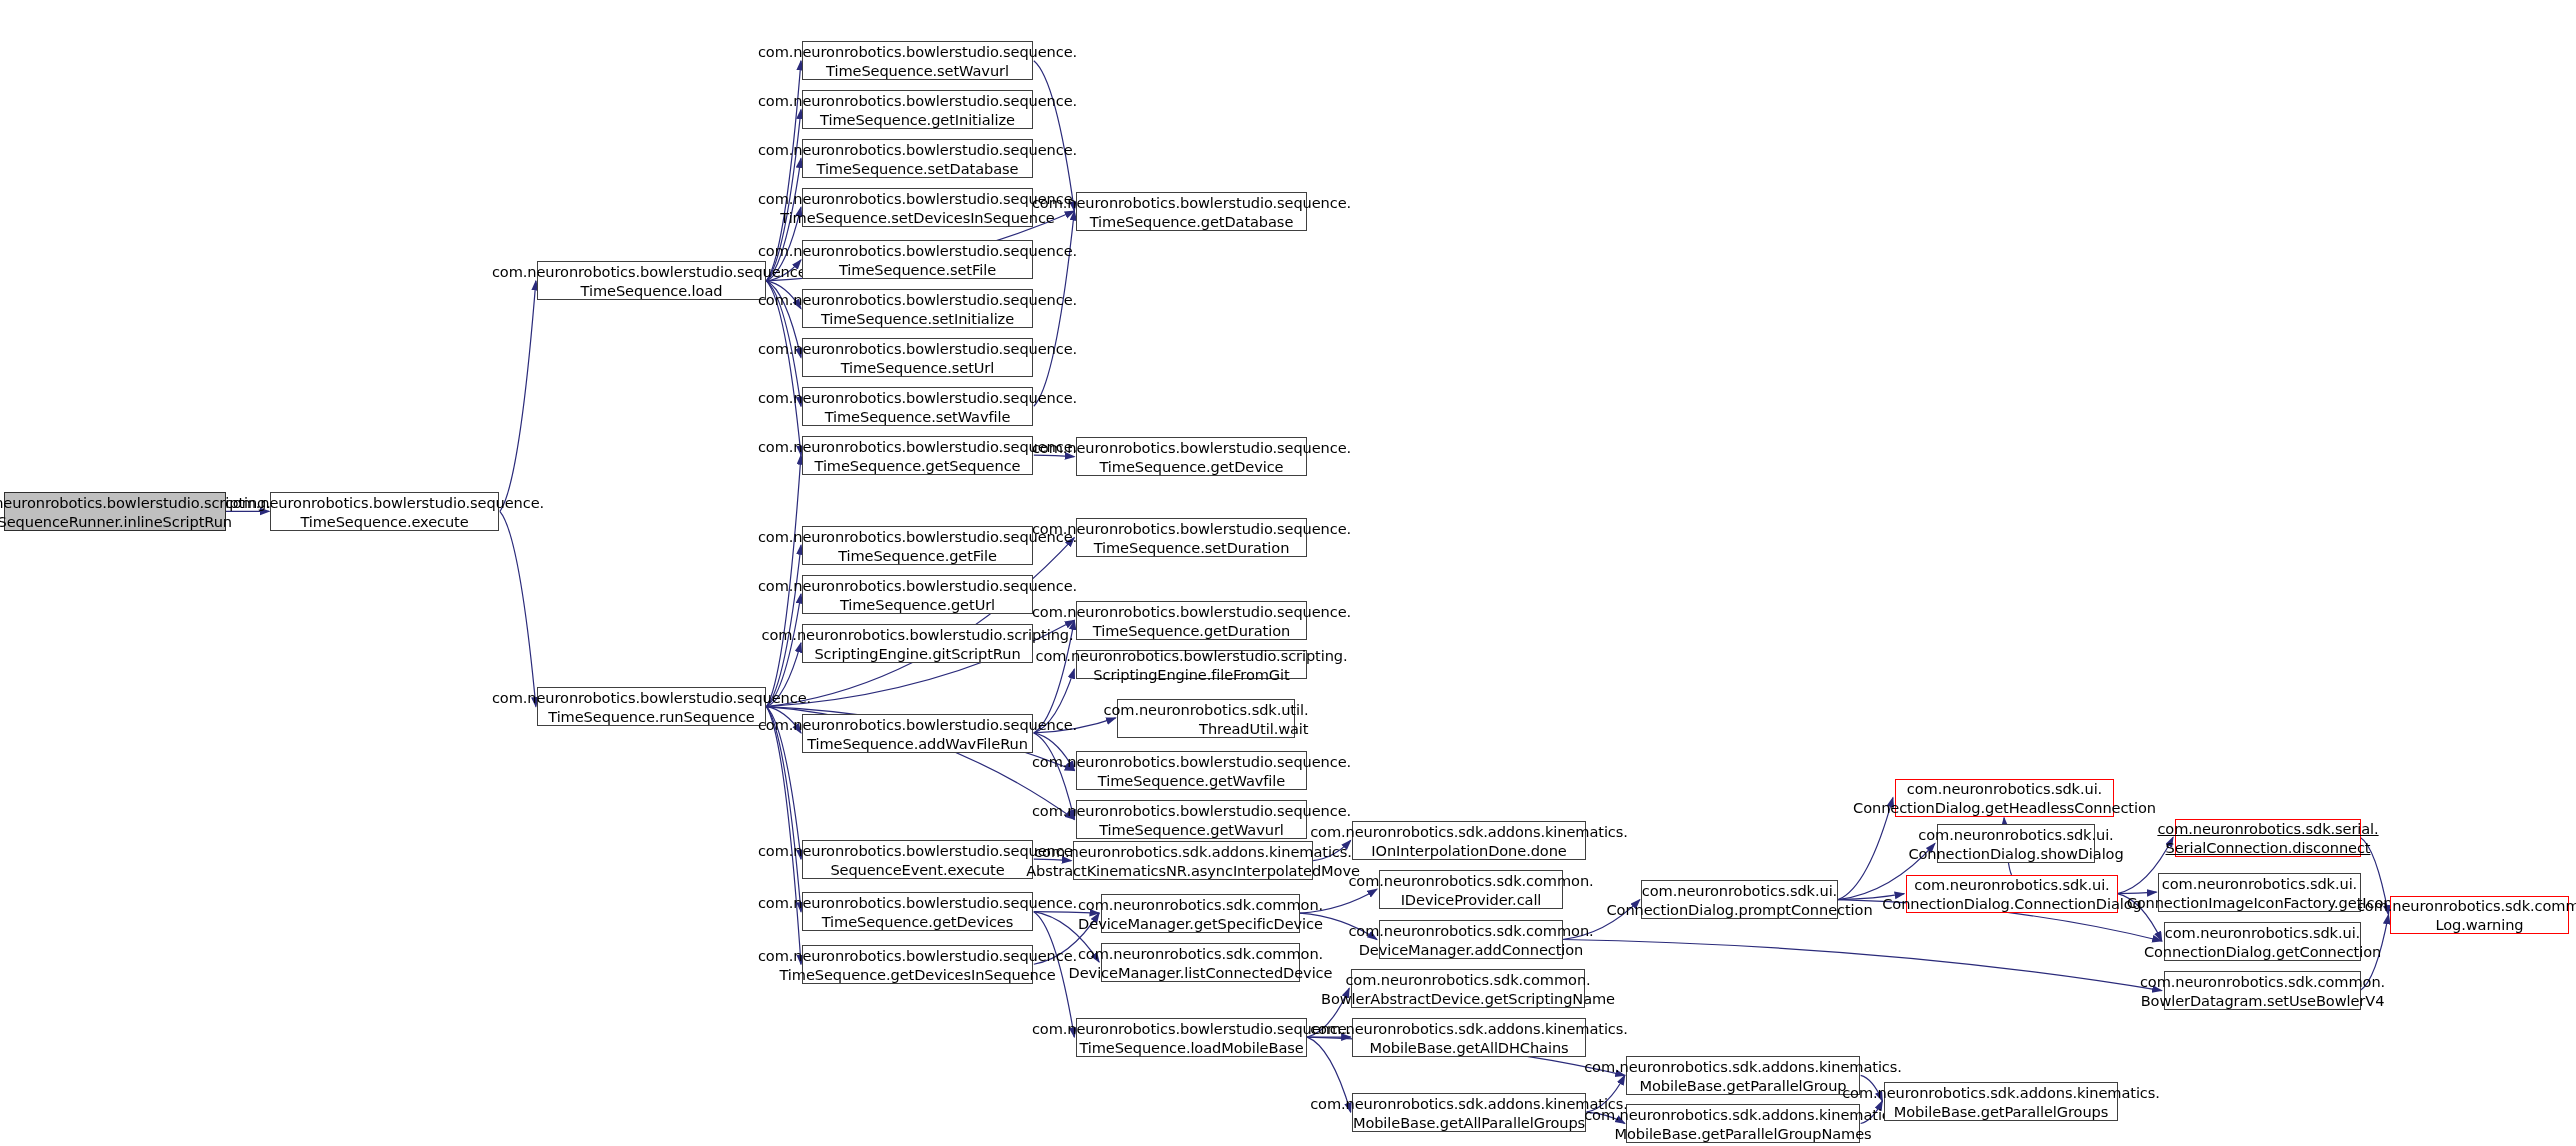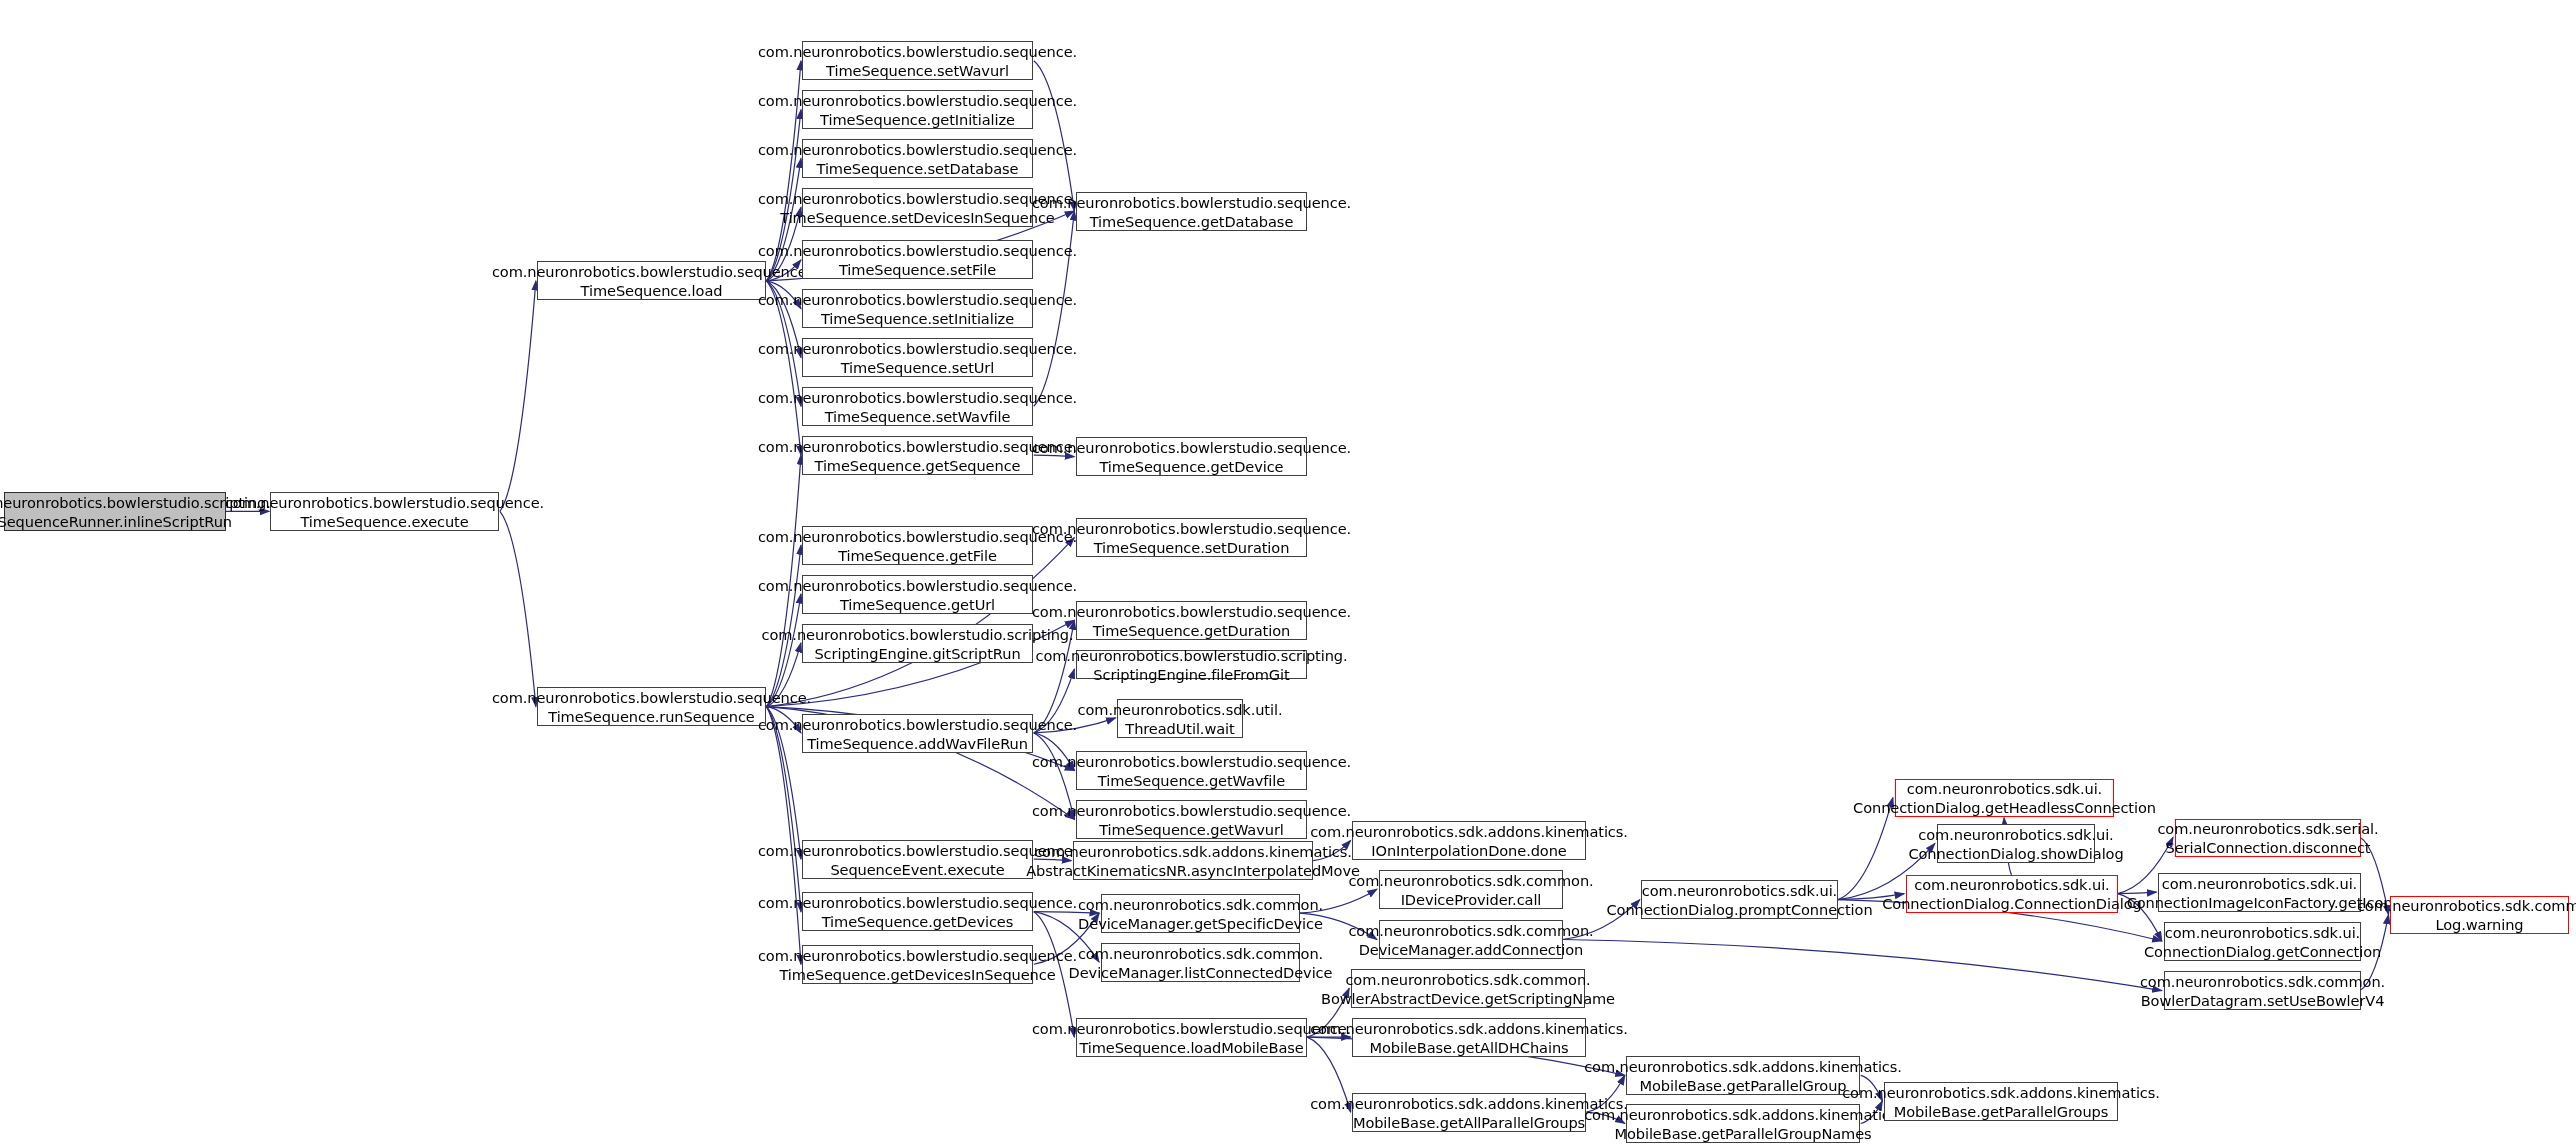--- a/index.html
+++ b/index.html
@@ -144,21 +144,21 @@
       <div class="node" style="left: 802px; top: 892px; width: 231px; height: 39px;">com.neuronrobotics.bowlerstudio.sequence.
 TimeSequence.getDevices</div>
       <div class="node" style="left: 802px; top: 945px; width: 231px; height: 39px;">com.neuronrobotics.bowlerstudio.sequence.
 TimeSequence.getDevicesInSequence</div>
       <div class="node" style="left: 1076px; top: 518px; width: 231px; height: 39px;">com.neuronrobotics.bowlerstudio.sequence.
 TimeSequence.setDuration</div>
       <div class="node" style="left: 1076px; top: 601px; width: 231px; height: 39px;">com.neuronrobotics.bowlerstudio.sequence.
 TimeSequence.getDuration</div>
       <div class="node" style="left: 1076px; top: 650px; width: 231px; height: 29px;">com.neuronrobotics.bowlerstudio.scripting.
 ScriptingEngine.fileFromGit</div>
-      <div class="node" style="left: 1117px; top: 699px; width: 126px; height: 39px;">com.neuronrobotics.sdk.util.
+      <div class="node" style="left: 1117px; top: 699px; width: 178px; height: 39px; text-align: right;">com.neuronrobotics.sdk.util.
 ThreadUtil.wait</div>
       <div class="node" style="left: 1076px; top: 751px; width: 231px; height: 39px;">com.neuronrobotics.bowlerstudio.sequence.
 TimeSequence.getWavfile</div>
       <div class="node" style="left: 1076px; top: 800px; width: 231px; height: 39px;">com.neuronrobotics.bowlerstudio.sequence.
 TimeSequence.getWavurl</div>
       <div class="node" style="left: 1073px; top: 841px; width: 240px; height: 39px;">com.neuronrobotics.sdk.addons.kinematics.
 AbstractKinematicsNR.asyncInterpolatedMove</div>
       <div class="node" style="left: 1101px; top: 894px; width: 199px; height: 39px;">com.neuronrobotics.sdk.common.
 DeviceManager.getSpecificDevice</div>
       <div class="node" style="left: 1101px; top: 943px; width: 199px; height: 39px;">com.neuronrobotics.sdk.common.
@@ -182,21 +182,21 @@
       <div class="node" style="left: 1626px; top: 1056px; width: 234px; height: 39px;">com.neuronrobotics.sdk.addons.kinematics.
 MobileBase.getParallelGroup</div>
       <div class="node" style="left: 1626px; top: 1104px; width: 234px; height: 39px;">com.neuronrobotics.sdk.addons.kinematics.
 MobileBase.getParallelGroupNames</div>
       <div class="node hot" style="left: 1895px; top: 779px; width: 219px; height: 38px;">com.neuronrobotics.sdk.ui.
 ConnectionDialog.getHeadlessConnection</div>
       <div class="node" style="left: 1937px; top: 824px; width: 158px; height: 39px;">com.neuronrobotics.sdk.ui.
 ConnectionDialog.showDialog</div>
       <div class="node hot" style="left: 1906px; top: 875px; width: 212px; height: 38px;">com.neuronrobotics.sdk.ui.
 ConnectionDialog.ConnectionDialog</div>
-      <div class="node hot" style="left: 2175px; top: 819px; width: 186px; height: 38px;">com.neuronrobotics.sdk.serial.
+      <div class="node hot" style="left: 2175px; top: 819px; width: 186px; height: 38px; text-decoration: underline;">com.neuronrobotics.sdk.serial.
 SerialConnection.disconnect</div>
       <div class="node" style="left: 2158px; top: 873px; width: 203px; height: 39px;">com.neuronrobotics.sdk.ui.
 ConnectionImageIconFactory.getIcon</div>
       <div class="node" style="left: 2164px; top: 922px; width: 197px; height: 39px;">com.neuronrobotics.sdk.ui.
 ConnectionDialog.getConnection</div>
       <div class="node" style="left: 2164px; top: 971px; width: 197px; height: 39px;">com.neuronrobotics.sdk.common.
 BowlerDatagram.setUseBowlerV4</div>
       <div class="node hot" style="left: 2390px; top: 896px; width: 179px; height: 38px;">com.neuronrobotics.sdk.common.
 Log.warning</div>
       <div class="node" style="left: 1884px; top: 1082px; width: 234px; height: 39px;">com.neuronrobotics.sdk.addons.kinematics.

